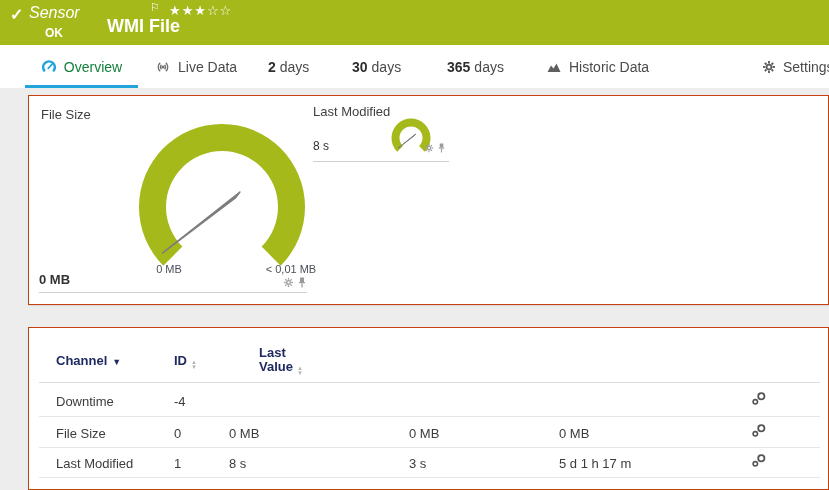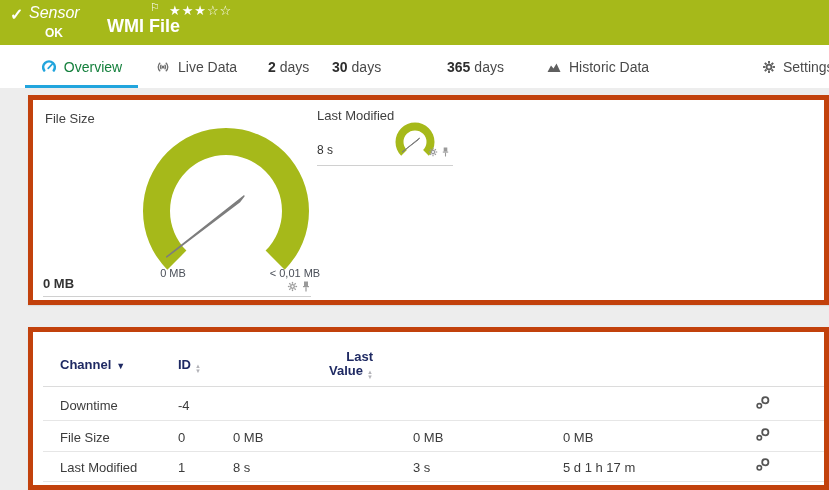--- a/index.html
+++ b/index.html
@@ -23,21 +23,21 @@
   
   .tabbar{position:absolute;left:0;top:45px;width:829px;height:43px;background:#ffffff;}
   .tab{position:absolute;top:0;height:43px;display:flex;align-items:center;gap:7px;
        font-size:14px;color:#4a4a4a;cursor:pointer;}
   .tab .num{font-weight:bold;color:#2e2e2e;margin-right:-3px;}
   .tab.active{color:#15803d;}
   .tab .underline{position:absolute;left:0;right:0;bottom:0;height:3px;background:#22a5dd;}
   .tab svg{display:block;}
 
   
-  .panel{position:absolute;left:28px;width:801px;background:#fff;border:5px solid #c2410c;
+  .panel{position:absolute;left:28px;width:801px;background:#fff;border:1px solid #c2410c;
          box-shadow:0 1px 1px rgba(0,0,0,0.07);box-sizing:border-box;}
   .panel-gauges{top:95px;height:210px;}
   .panel-table{top:327px;height:163px;}
 
   
   .g-title{position:absolute;font-size:13px;color:#3f3f3f;}
   .fs-title{left:12px;top:11px;}
   .lm-title{left:284px;top:8px;}
   .scale-label{position:absolute;top:167px;font-size:11px;color:#4a4f58;text-align:center;}
   .scale-min{left:110px;width:60px;}
@@ -98,21 +98,21 @@
         <circle cx="8" cy="8" r="1.6" fill="#6e6e6e"></circle>
       </svg>
       <span>Live Data</span>
     </div>
 
     <div class="tab" style="left:268px;">
       <span class="num">2</span>
       <span>days</span>
     </div>
 
-    <div class="tab" style="left:332px;">
+    <div class="tab" style="left:352px;">
       <span class="num">30</span>
       <span>days</span>
     </div>
 
     <div class="tab" style="left:447px;">
       <span class="num">365</span>
       <span>days</span>
     </div>
 
     <div class="tab" style="left:546px;">
@@ -211,21 +211,21 @@
 
     <div class="th" style="left:27px;top:25px;">
       <span>Channel</span><span class="caret">▼</span>
     </div>
     <div class="th r" style="left:145px;top:25px;width:60px;">
       <span>ID</span><span class="sort">
           <span>▲</span>
           <span>▼</span>
         </span>
     </div>
-    <div class="th" style="left:230px;top:18px;width:110px;text-align:right;line-height:14px;">
+    <div class="th" style="left:230px;top:18px;width:110px;text-align:left;line-height:14px;">
       <span>Last</span><br>
       <span>Value</span><span class="sort">
           <span>▲</span>
           <span>▼</span>
         </span>
     </div>
 
     <div class="rowline hline" style="top:54px;"></div>
 
     <div>

